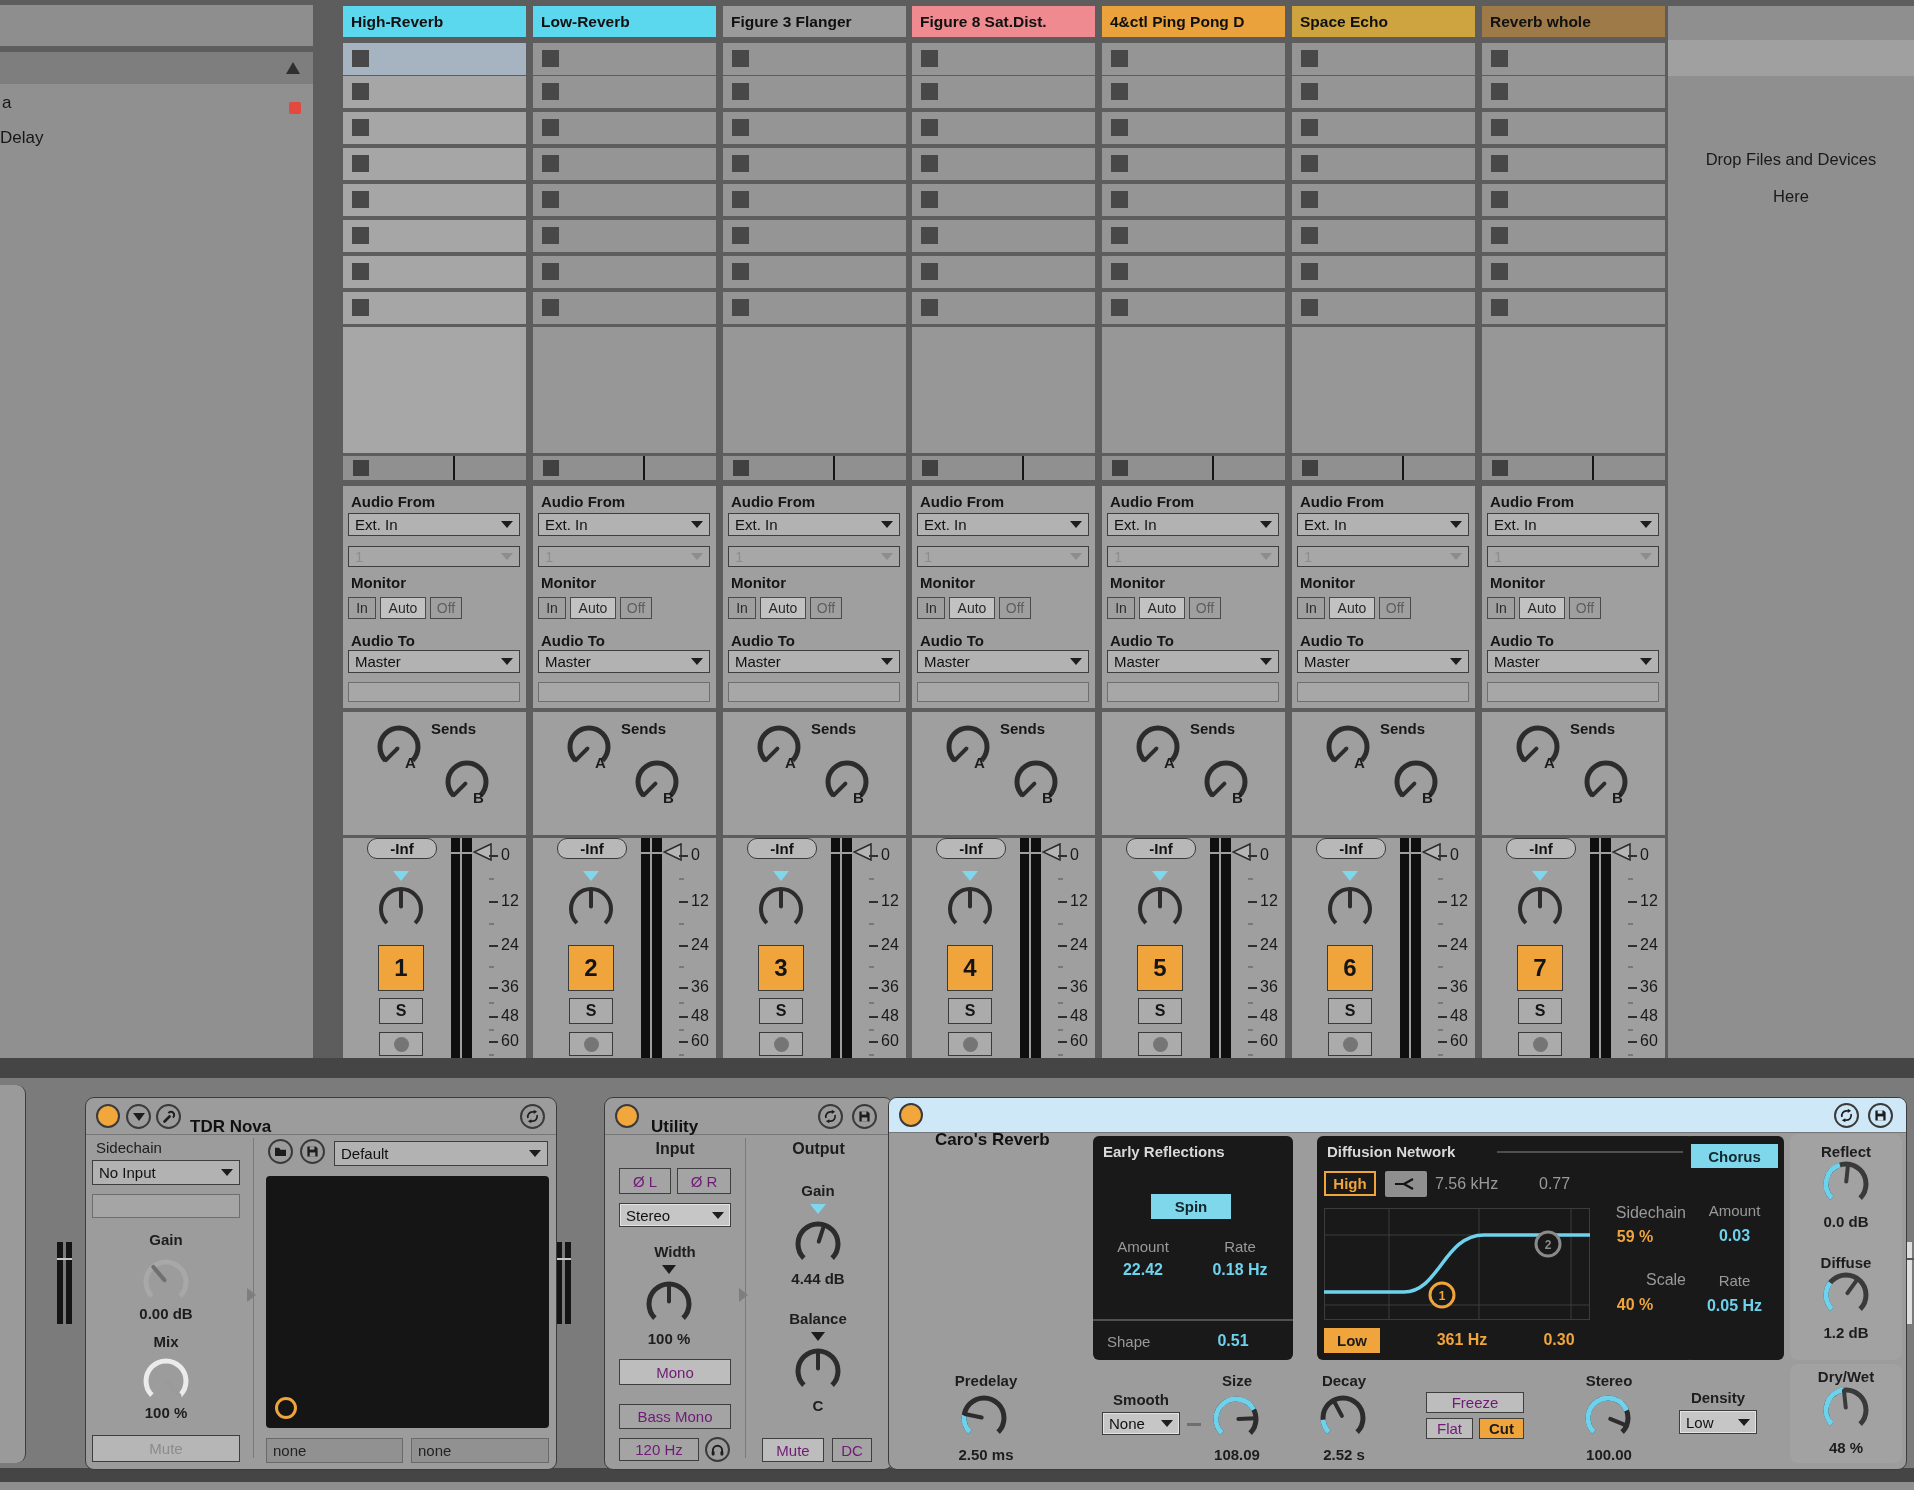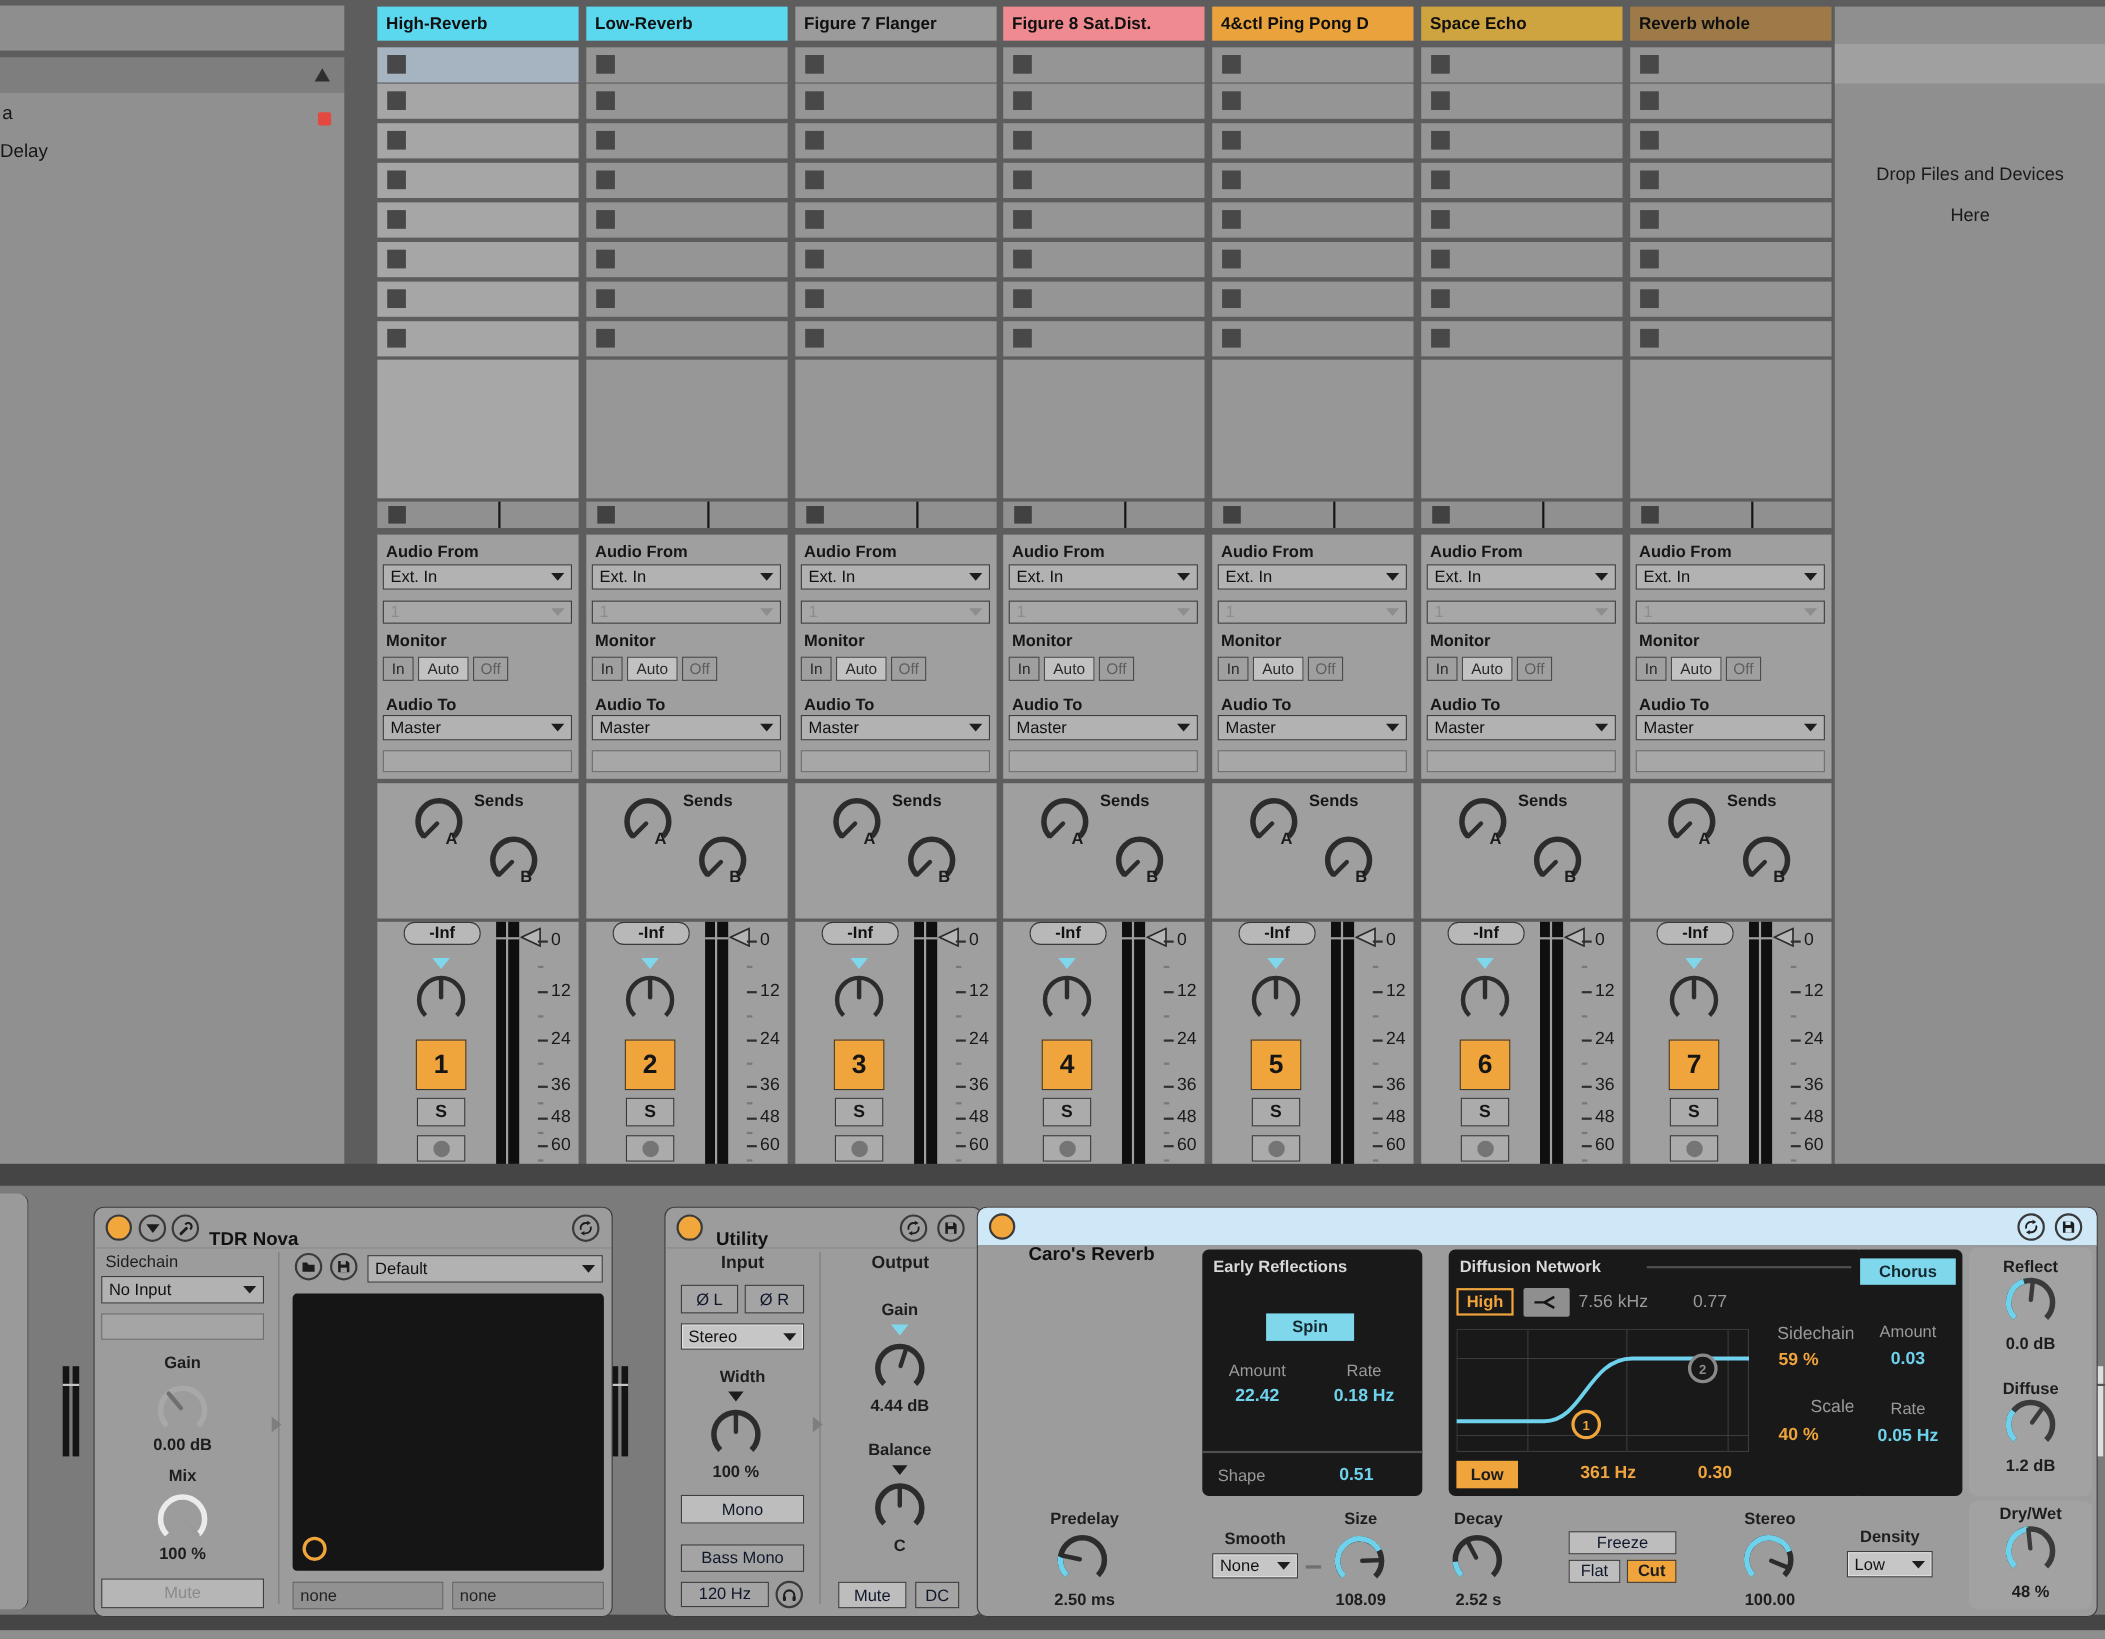--- a/index.html
+++ b/index.html
@@ -3,21 +3,21 @@
 <meta charset="utf-8">
 <style>
   html,body{margin:0;padding:0;background:#5d5d5d;font-family:"Liberation Sans",sans-serif;}
   #root{position:relative;width:1914px;height:1490px;background:#5d5d5d;overflow:hidden;}
   .abs{position:absolute;box-sizing:border-box;}
   
   .dd{position:absolute;box-sizing:border-box;background:#b2b2b2;border:1px solid #3e3e3e;display:flex;align-items:center;justify-content:space-between;padding:0 6px;font-size:15px;color:#111;}
   .dd .tri{width:0;height:0;border-left:6px solid transparent;border-right:6px solid transparent;border-top:7px solid #1d1d1d;flex:0 0 auto;}
   .dd.dim{background:#a7a7a7;color:#8d8d8d}.dd.dim .tri{border-top-color:#8d8d8d}
   .dd.light{background:#c6c6c6;box-shadow:inset 0 0 0 1px #e3e3e3;}
-  .gbtn{position:absolute;box-sizing:border-box;display:flex;align-items:center;justify-content:center;border:1px solid #3e3e3e;background:#a4a4a4;color:#0f172a;font-size:15px;}
+  .gbtn{position:absolute;box-sizing:border-box;display:flex;align-items:center;justify-content:center;border:1px solid #3e3e3e;background:#a4a4a4;color:#701a75;font-size:15px;}
   .gbtn.lit{background:#bdbdbd}
   .gbtn.dis{background:#b6b6b6;color:#8b8b8b}
   .obtn{position:absolute;box-sizing:border-box;display:flex;align-items:center;justify-content:center;background:#f0a43c;color:#1c1c1c;font-weight:700;font-size:15px;}
   .oline{position:absolute;box-sizing:border-box;display:flex;align-items:center;justify-content:center;border:2px solid #f0a43c;color:#f0a43c;font-weight:700;font-size:15px;background:transparent;}
   .cybtn{position:absolute;box-sizing:border-box;display:flex;align-items:center;justify-content:center;background:#7fd7ec;color:#13282e;font-weight:700;font-size:15px;}
   .dlbl{position:absolute;color:#9a9a9a;font-size:15px;}
   .cval{position:absolute;color:#6fd2ec;font-weight:700;font-size:16px;}
   .oval{position:absolute;color:#f0a43c;font-weight:700;font-size:16px;}
   .klbl{position:absolute;color:#1d1d1d;font-size:15px;text-align:center;font-weight:bold;}
   .ctr{text-align:center}.rgt{text-align:right}
@@ -319,21 +319,21 @@
             <div class="sdash minor" style="top: 128px;"></div>
             <div class="sdash minor" style="top: 164px;"></div>
             <div class="sdash minor" style="top: 191px;"></div>
             <div class="sdash minor" style="top: 216px;"></div>
           </div>
     </div>
   </div>
 
   <div class="track" style="left: 723px;">
     <div class="t-header" style="background: rgb(155, 155, 155);">
-      <span class="t-name">Figure 7 Flanger</span>
+      <span class="t-name">Figure 3 Flanger</span>
     </div>
     <div class="slots">
           <div class="slot" style="top: 43px;">
             <div class="sq"></div>
           </div>
           <div class="slot" style="top: 76px;">
             <div class="sq"></div>
           </div>
           <div class="slot" style="top: 112px;">
             <div class="sq"></div>

